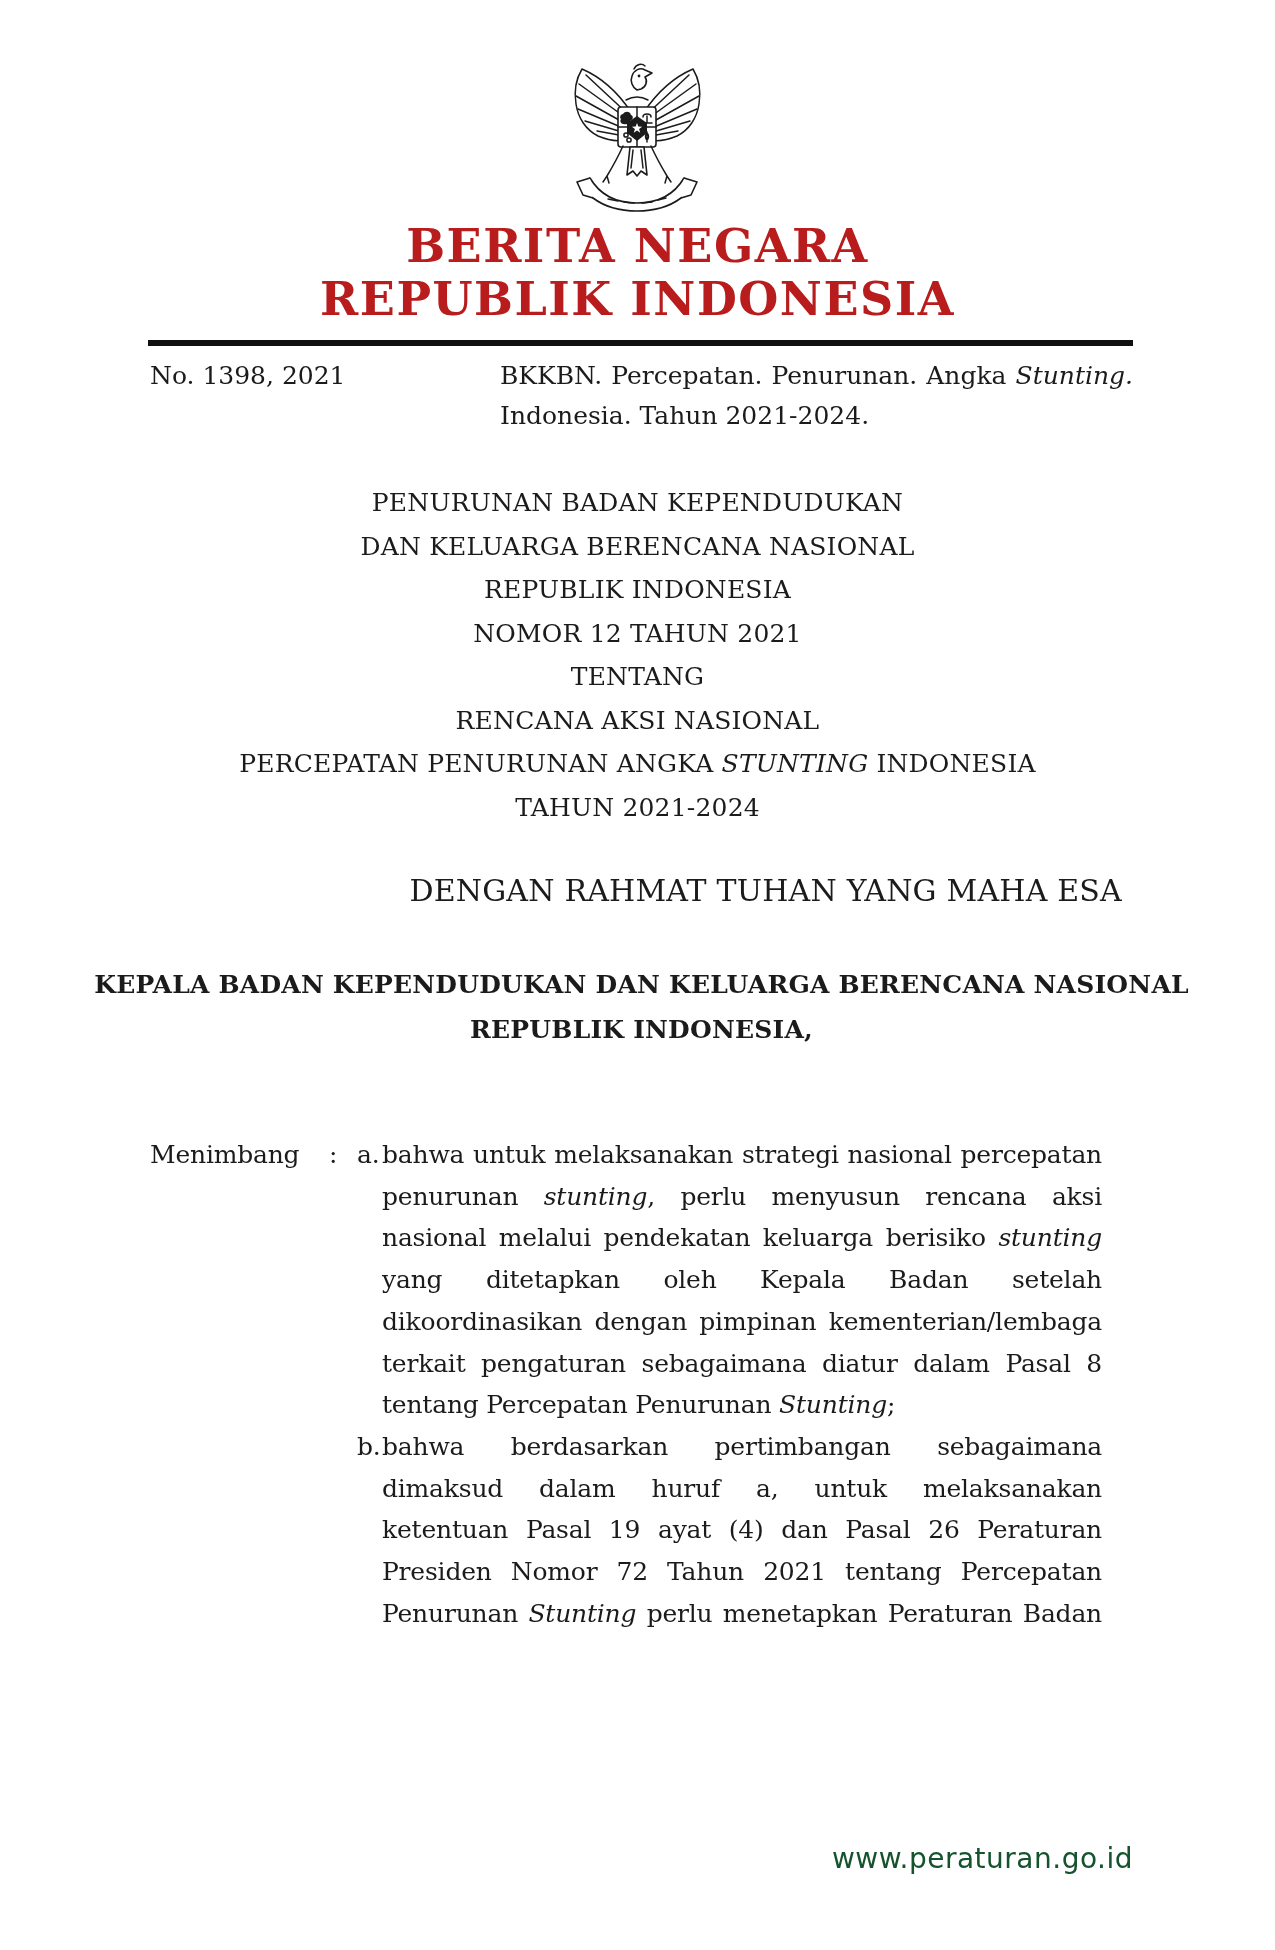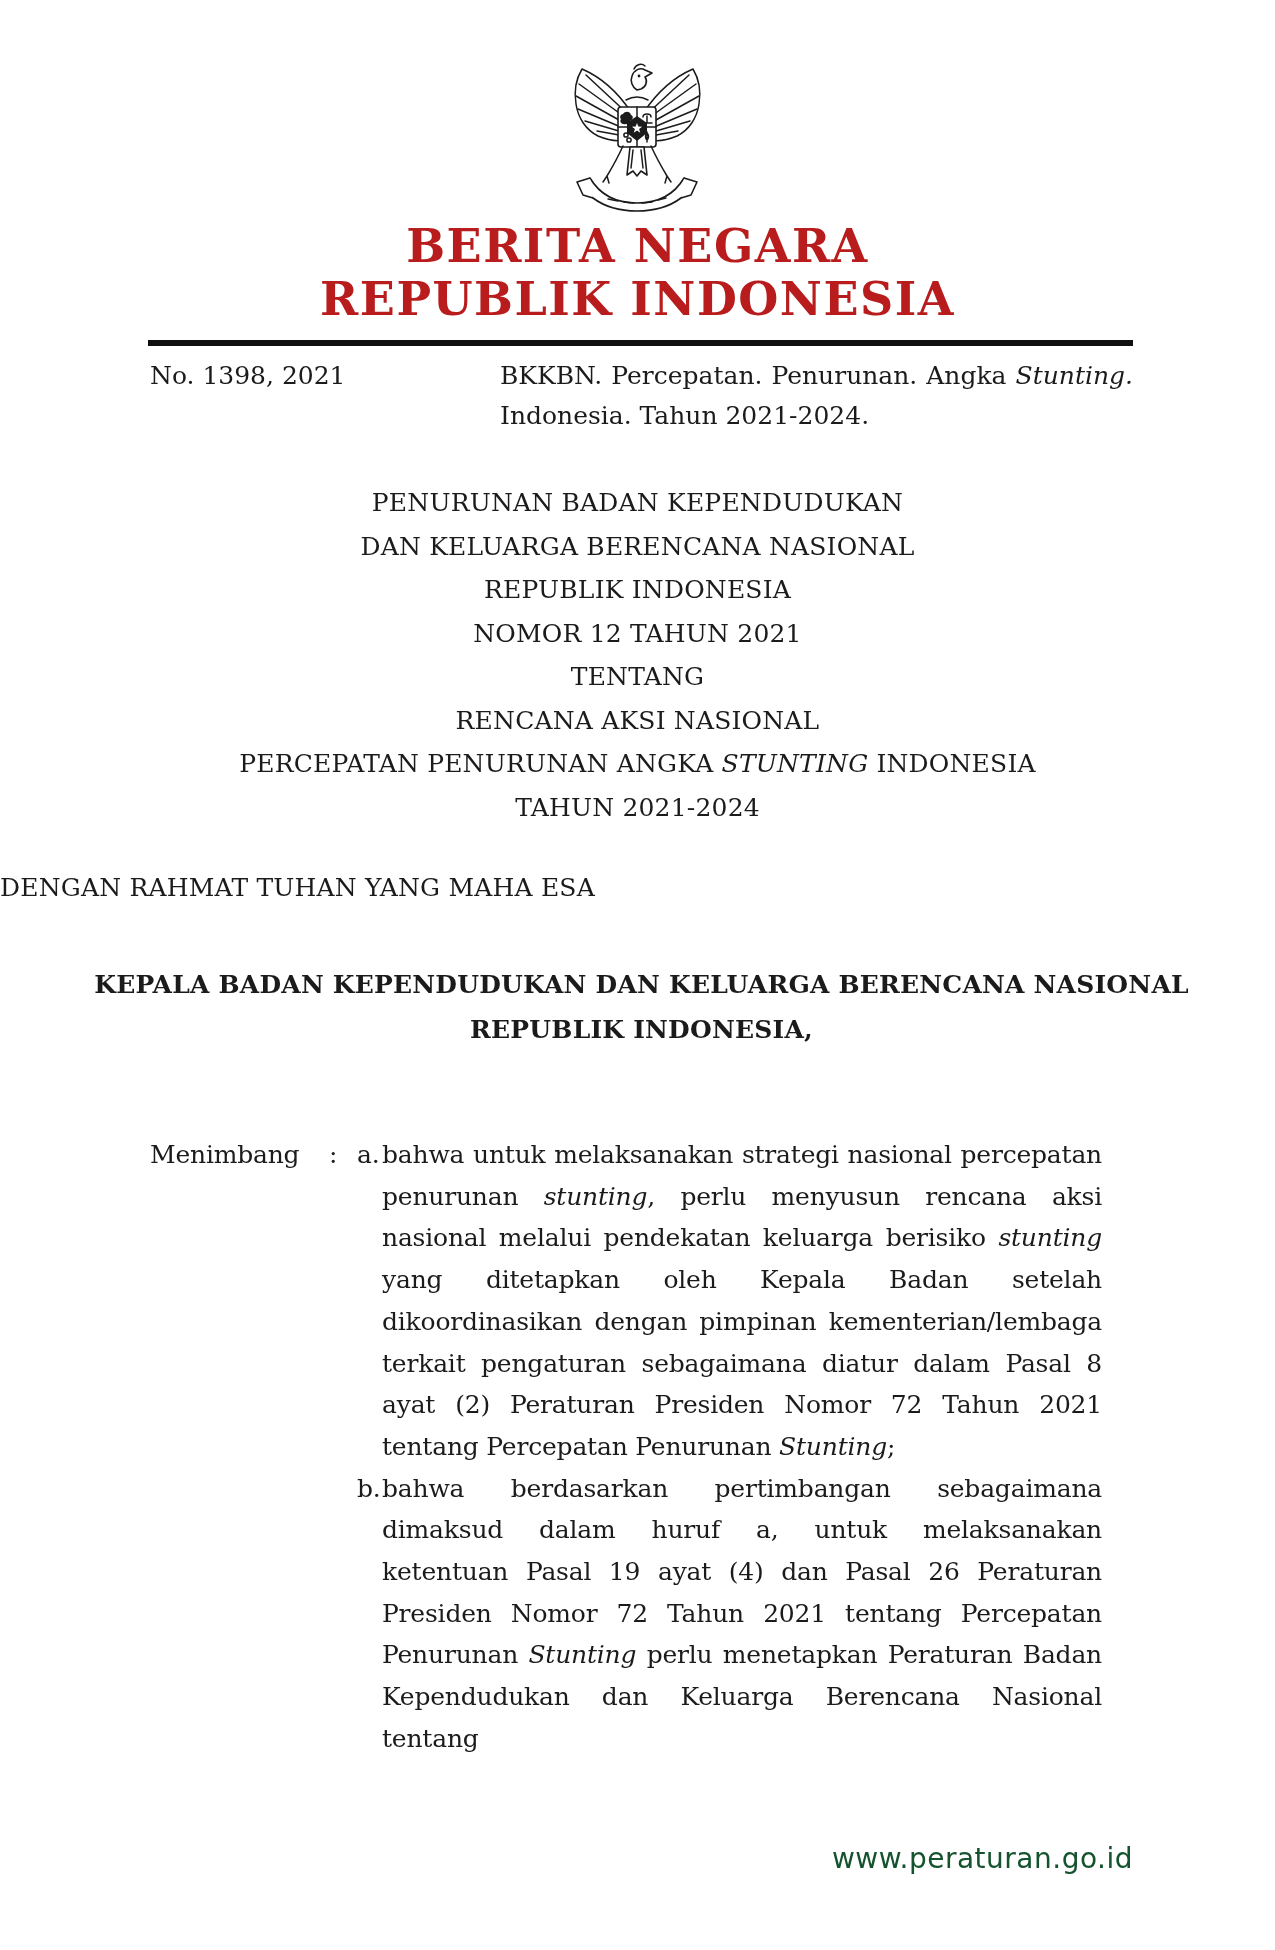--- a/index.html
+++ b/index.html
@@ -42,21 +42,21 @@
 
   
   .title-block{
     position:absolute;left:0;top:481px;width:1275px;
     font-size:25px;line-height:43.5px;letter-spacing:.2px;
   }
   .title-block .line{text-align:center;}
 
   .invocation{
     position:absolute;left:0;top:873px;width:1122px;
-    font-size:25px;text-align:left;letter-spacing:.2px;
+    font-size:30px;text-align:right;letter-spacing:.2px;
   }
 
   .officer-block{
     position:absolute;left:4px;top:962px;width:1275px;
     font-size:25px;line-height:45px;letter-spacing:.2px;font-weight:bold;
   }
   .officer-block .line{text-align:center;}
 
   
   .considering{
@@ -176,33 +176,31 @@
     <div class="cons-items">
       <div class="cons-item" data-continues="false">
         <div class="cons-marker">a.</div>
         <div class="cons-lines">
             <div class="line"><span>bahwa untuk melaksanakan strategi nasional percepatan</span></div>
             <div class="line"><span>penurunan </span><span class="it">stunting</span><span>, perlu menyusun rencana aksi</span></div>
             <div class="line"><span>nasional melalui pendekatan keluarga berisiko </span><span class="it">stunting</span></div>
             <div class="line"><span>yang ditetapkan oleh Kepala Badan setelah</span></div>
             <div class="line"><span>dikoordinasikan dengan pimpinan kementerian/lembaga</span></div>
             <div class="line"><span>terkait pengaturan sebagaimana diatur dalam Pasal 8</span></div>
-            <div class="line"><span>ayat (2) Peraturan Presiden Nomor 72 Tahun 2021</span></div>
             <div class="line last"><span>tentang Percepatan Penurunan </span><span class="it">Stunting</span><span>;</span></div>
           </div>
       </div>
       <div class="cons-item" data-continues="true">
         <div class="cons-marker">b.</div>
         <div class="cons-lines">
             <div class="line"><span>bahwa berdasarkan pertimbangan sebagaimana</span></div>
             <div class="line"><span>dimaksud dalam huruf a, untuk melaksanakan</span></div>
             <div class="line"><span>ketentuan Pasal 19 ayat (4) dan Pasal 26 Peraturan</span></div>
             <div class="line"><span>Presiden Nomor 72 Tahun 2021 tentang Percepatan</span></div>
             <div class="line"><span>Penurunan </span><span class="it">Stunting</span><span> perlu menetapkan Peraturan Badan</span></div>
-            <div class="line last"><span>Kependudukan dan Keluarga Berencana Nasional tentang</span></div>
           </div>
       </div>
     </div>
   </div>
 
   <div class="watermark">www.peraturan.go.id</div>
 
 </div>
 
 </body></html>

